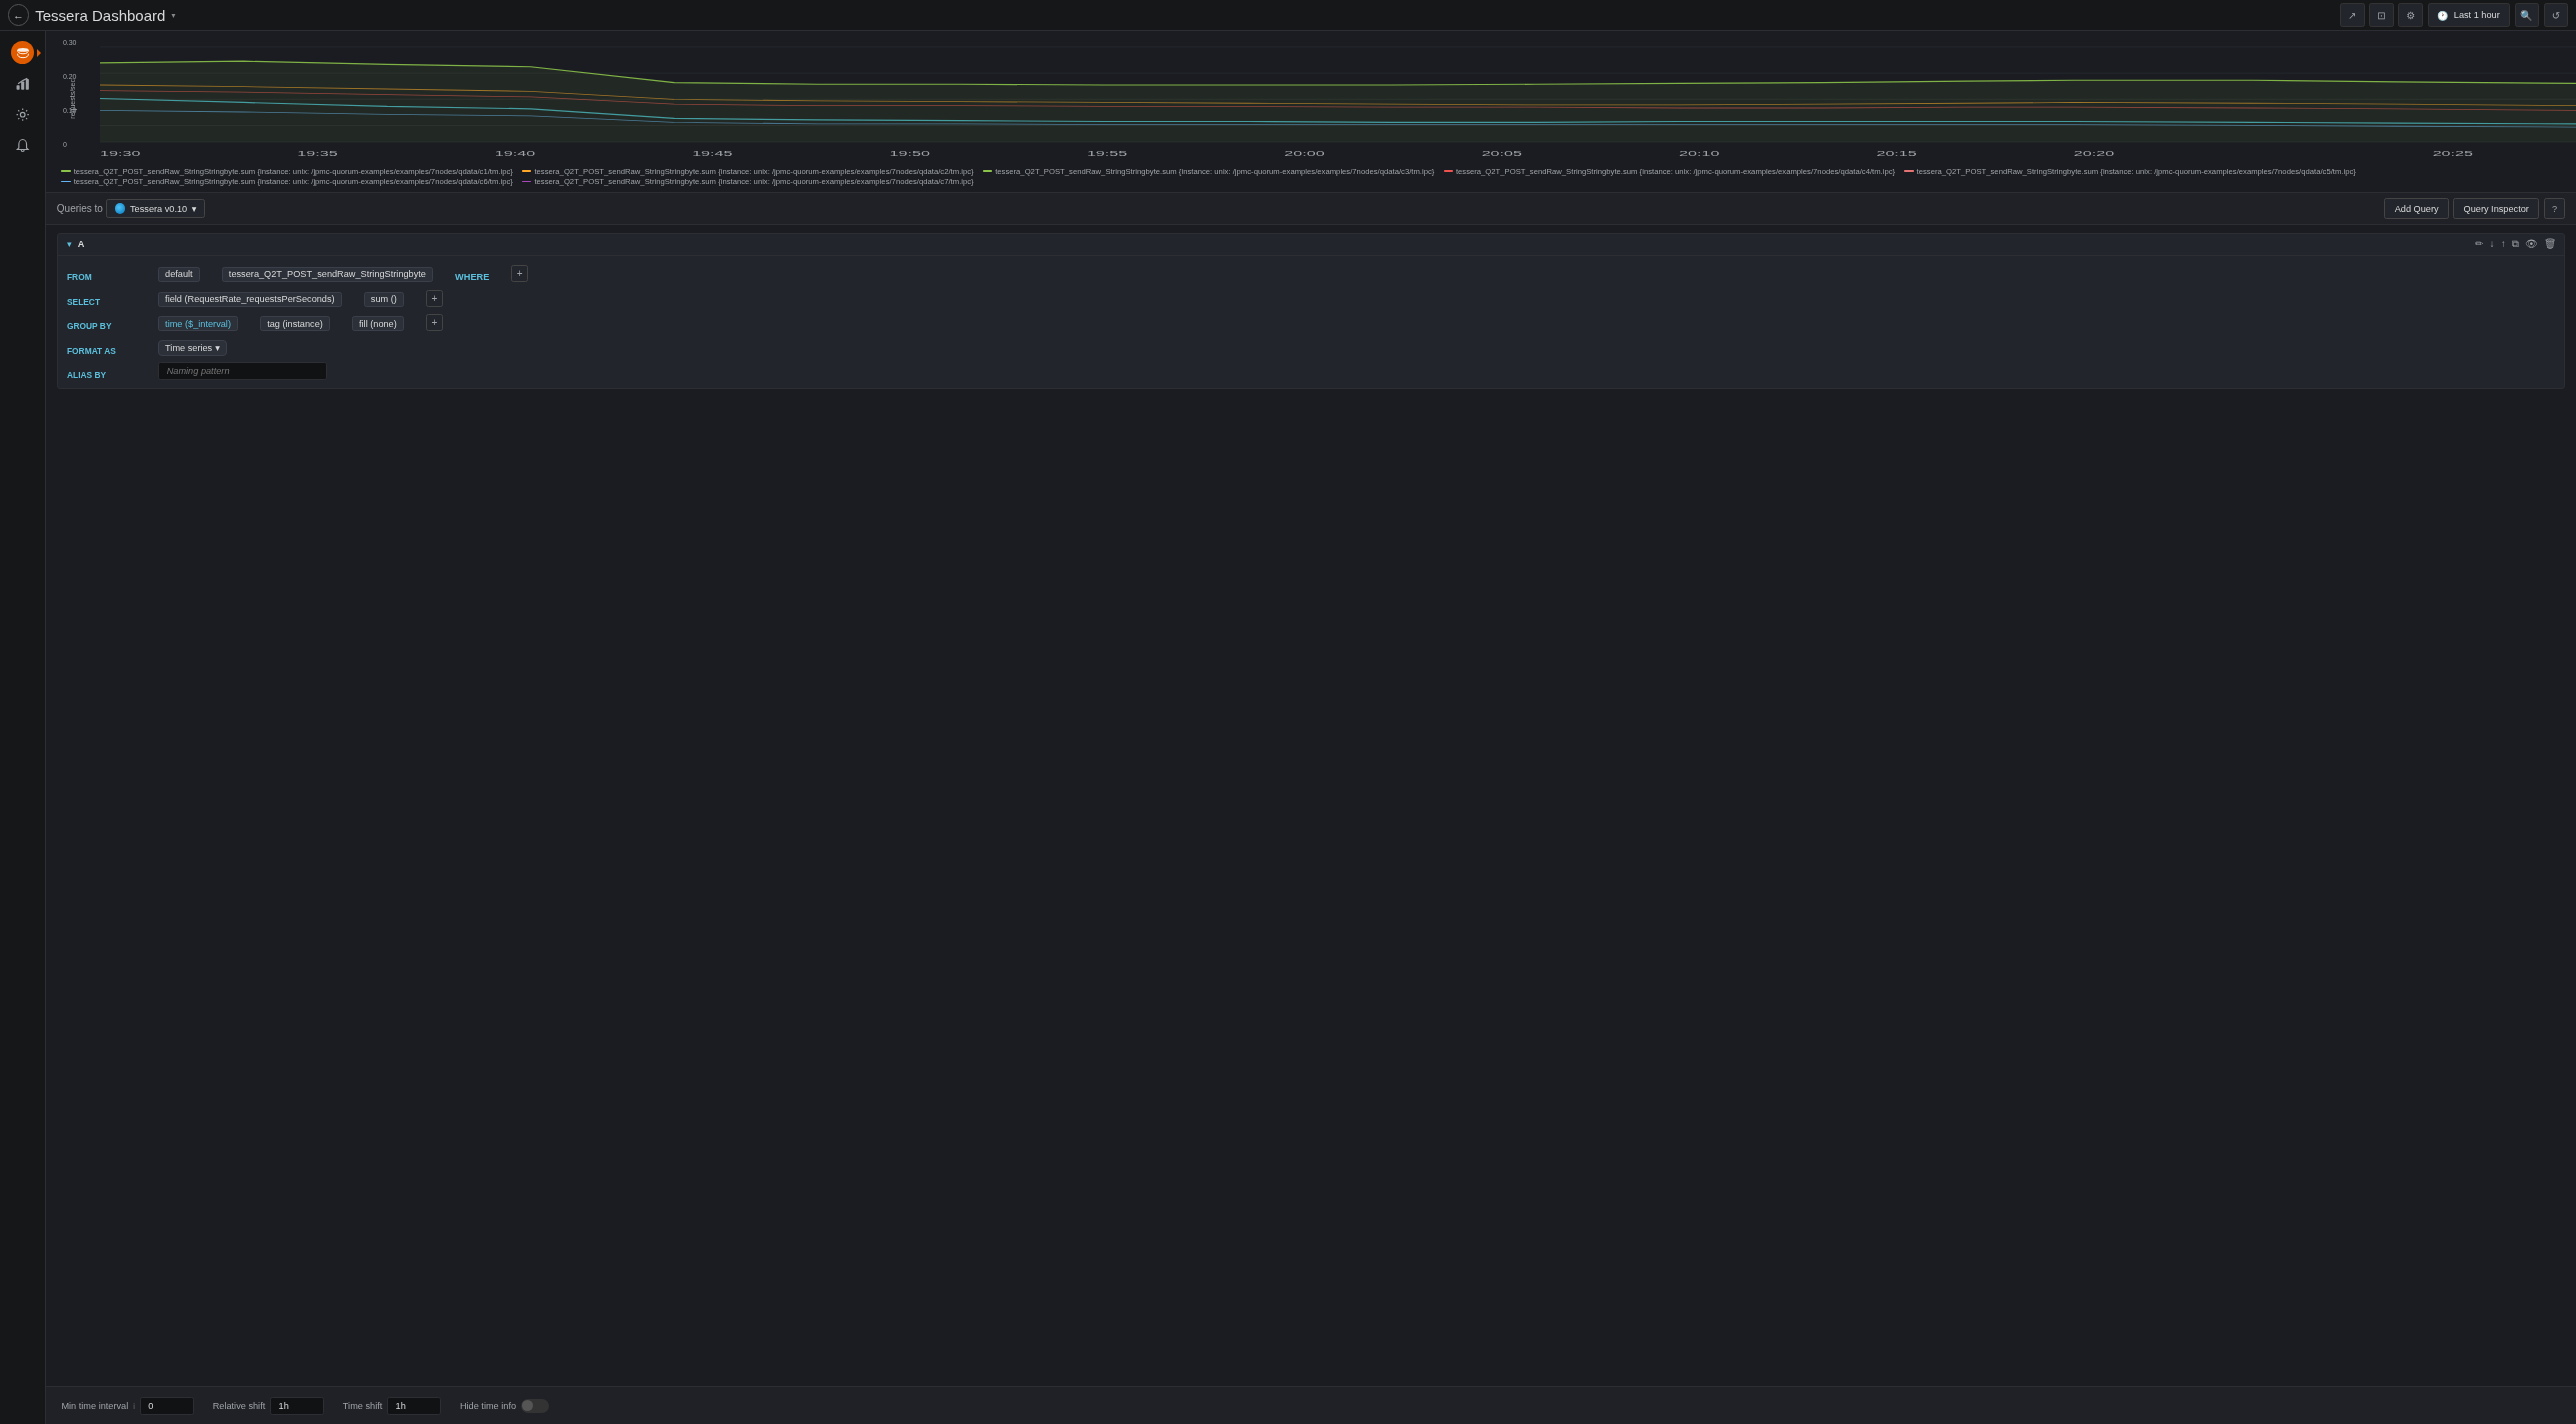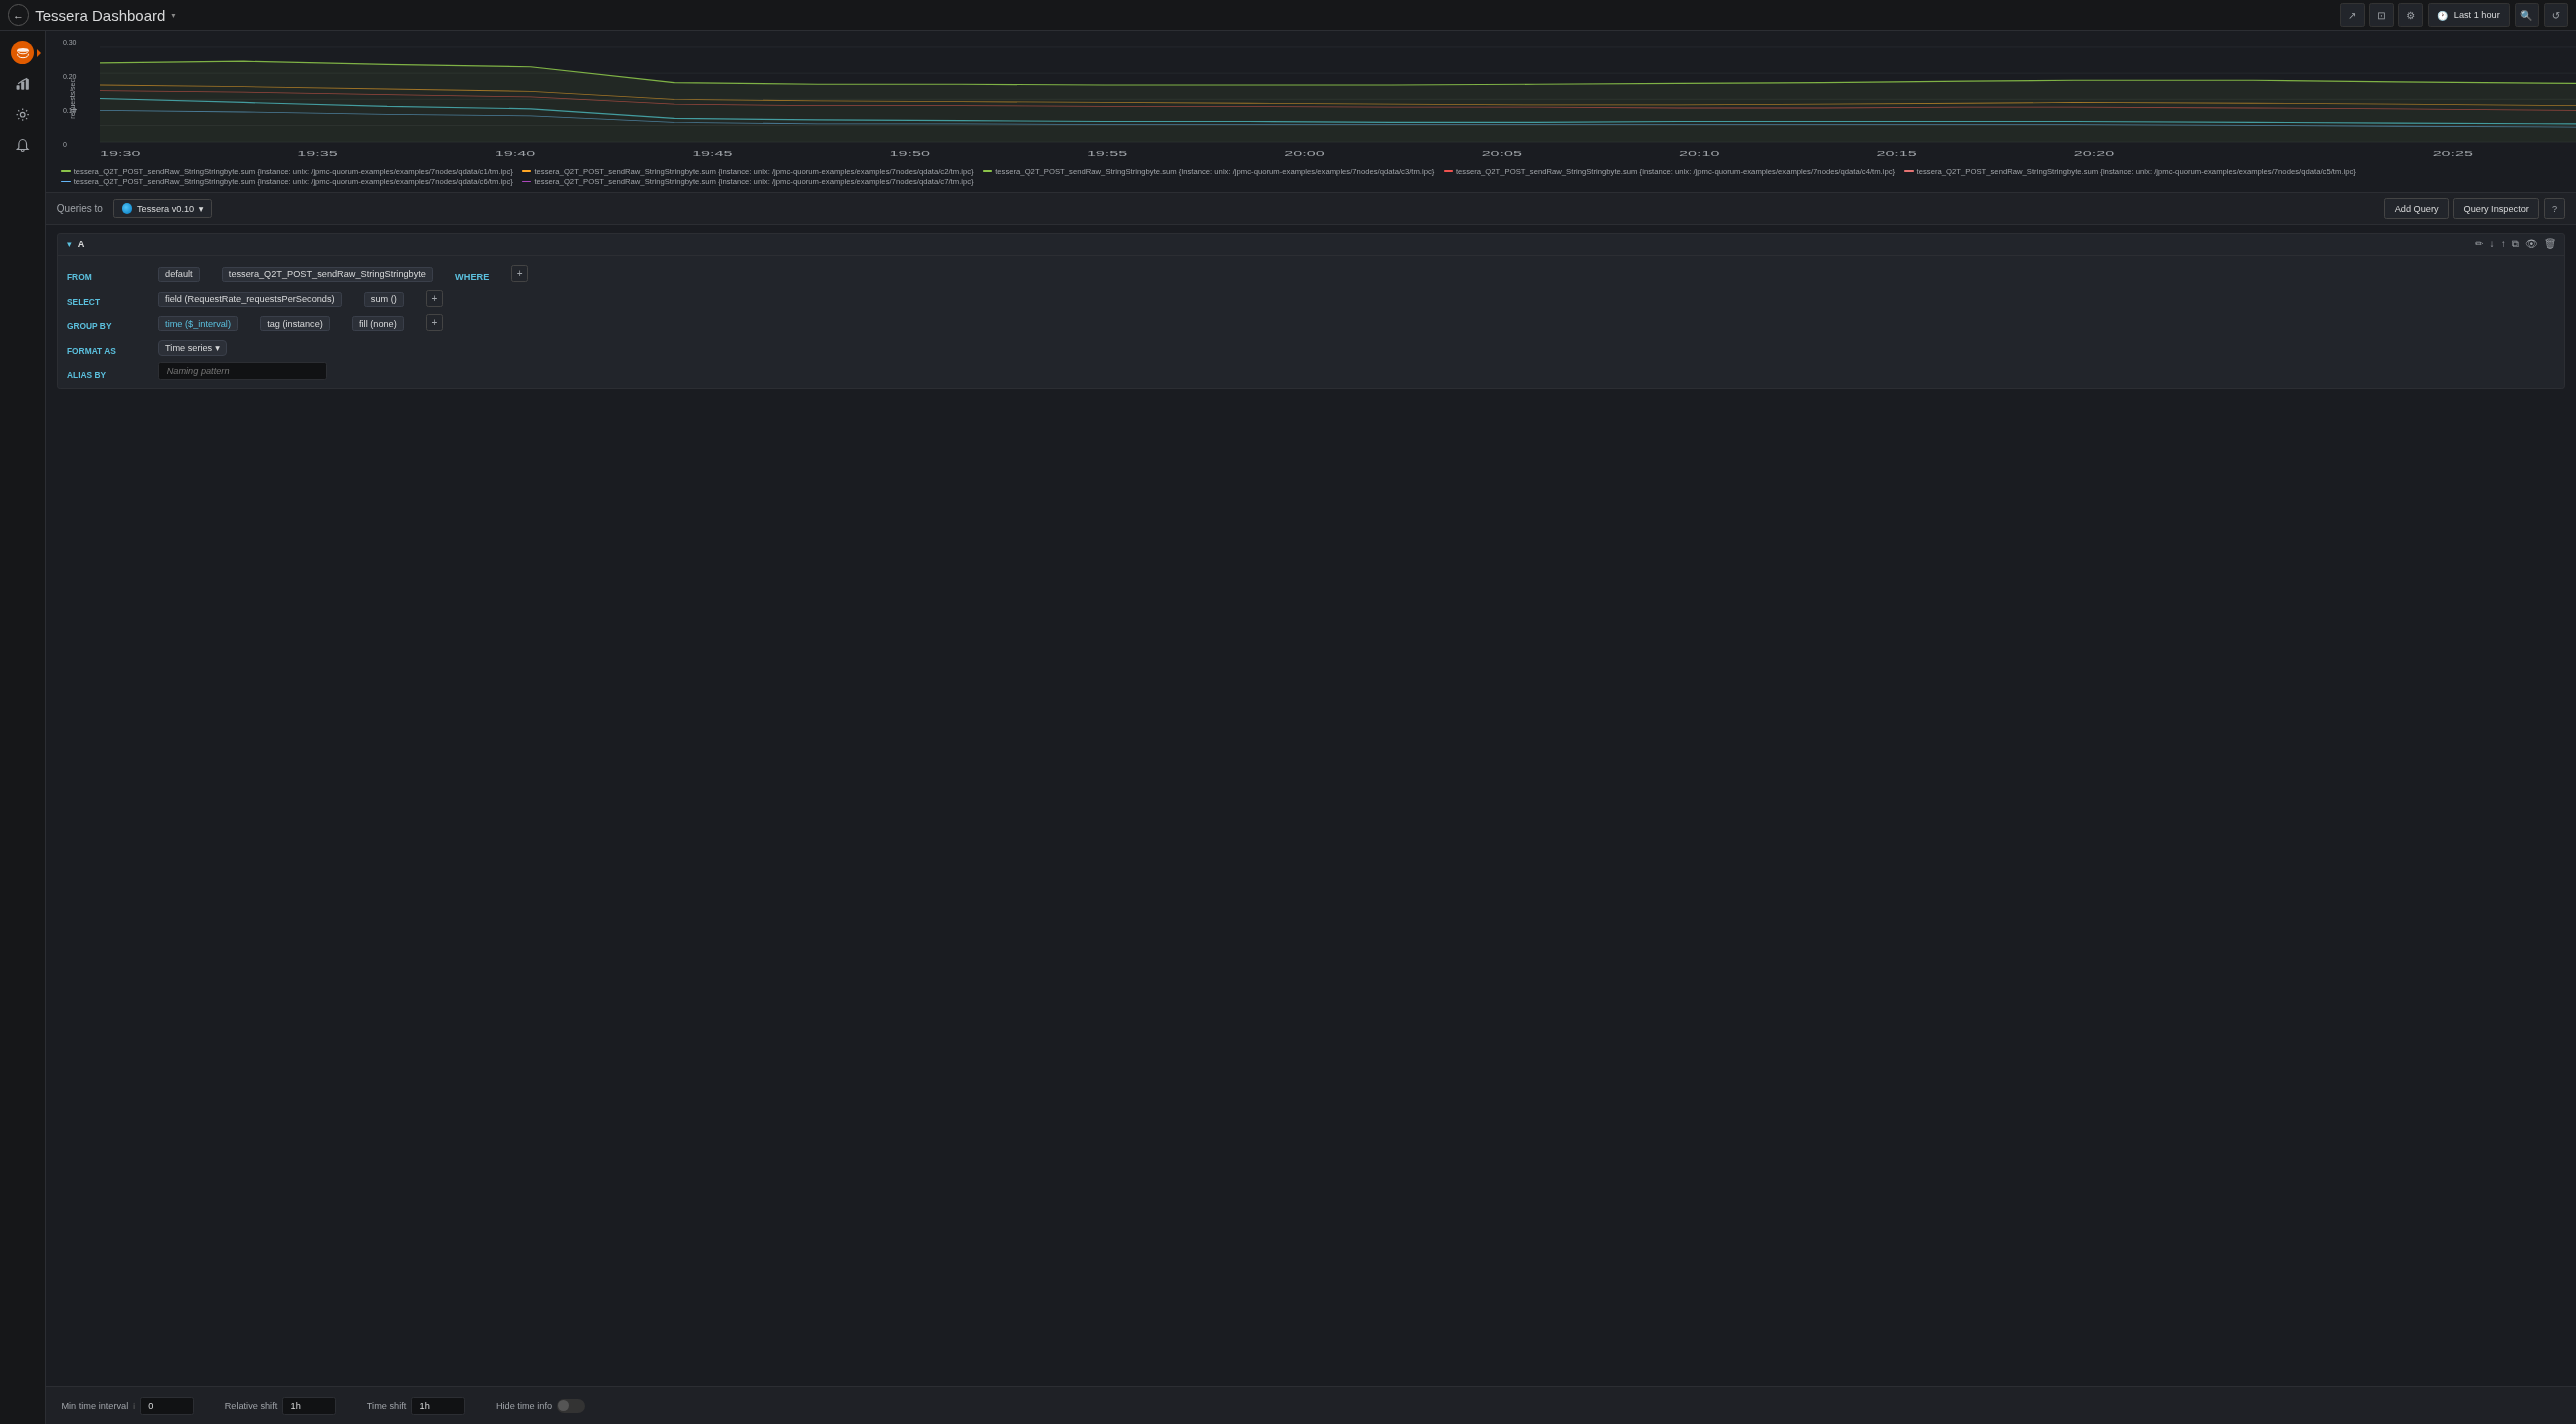--- a/index.html
+++ b/index.html
@@ -160,21 +160,21 @@
       border-radius: 0.8px;
     }
 
     
     .query-bar {
       display: flex;
       align-items: center;
       background: #1f2126;
       border-bottom: 0.8px solid #2c2e33;
       padding: 4.6px 10.8px;
-      gap: 10px;
+      gap: 3px;
     }
     .query-bar-label {
       color: #9fa3a8;
       font-size: 10px;
     }
     .datasource-btn {
       display: flex;
       align-items: center;
       gap: 4.6px;
       background: #22252b;
@@ -342,21 +342,21 @@
       font-style: italic;
     }
 
     
     .bottom-options {
       background: #1f2126;
       border-top: 0.8px solid #2c2e33;
       padding: 9.2px 15.4px;
       display: flex;
       align-items: center;
-      gap: 31px;
+      gap: 19px;
     }
     .option-group {
       display: flex;
       align-items: center;
       gap: 4.6px;
     }
     .option-label {
       color: #9fa3a8;
       font-size: 9.2px;
     }

